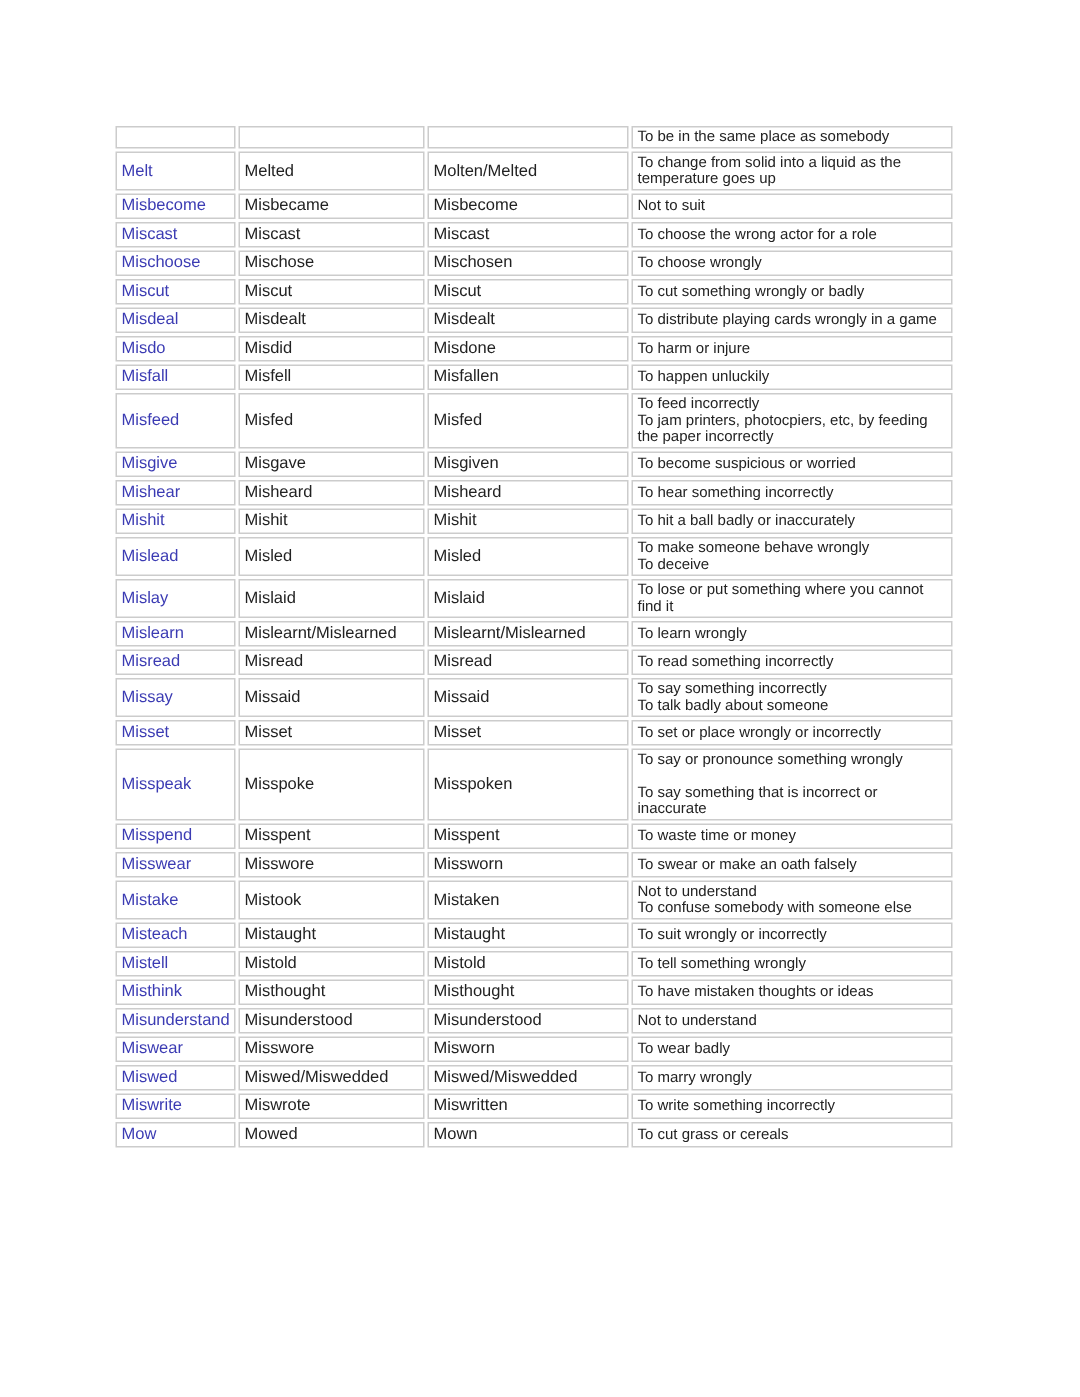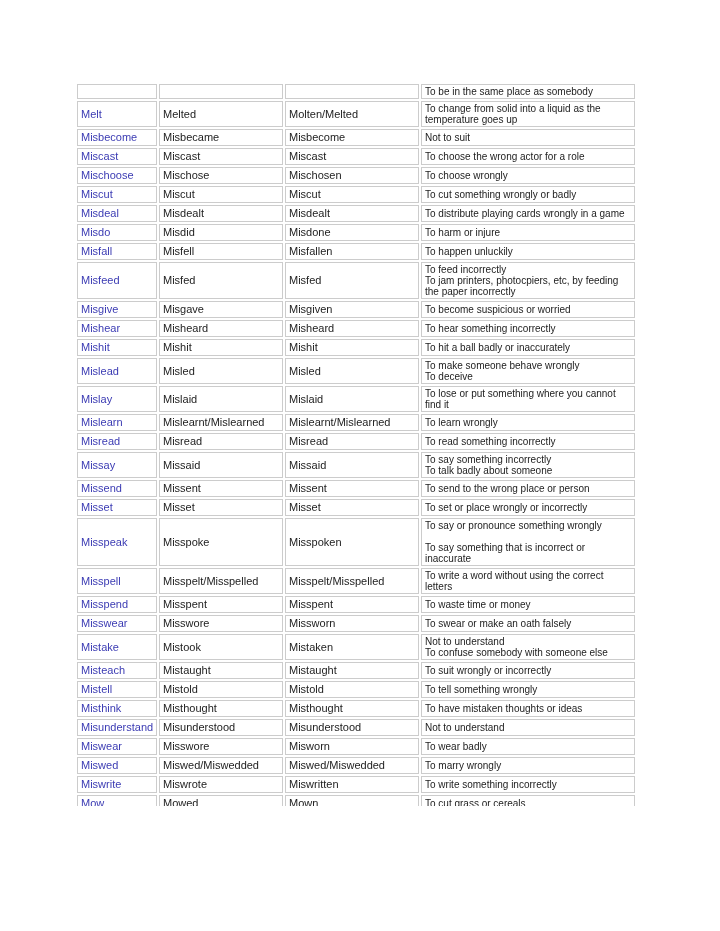--- a/index.html
+++ b/index.html
@@ -263,60 +263,39 @@
     </td>
     <td class="c-past">Missaid</td>
     <td class="c-part">Missaid</td>
     <td class="c-def">
             <div class="def-line">To say something incorrectly</div>
             <div class="def-line">To talk badly about someone</div>
           </td>
   </tr>
         <tr>
     <td class="c-verb">
-      <span class="verb-link">Missend</span>
-    </td>
-    <td class="c-past">Missent</td>
-    <td class="c-part">Missent</td>
-    <td class="c-def">
-            <div class="def-line">To send to the wrong place or person</div>
-          </td>
-  </tr>
-        <tr>
-    <td class="c-verb">
       <span class="verb-link">Misset</span>
     </td>
     <td class="c-past">Misset</td>
     <td class="c-part">Misset</td>
     <td class="c-def">
             <div class="def-line">To set or place wrongly or incorrectly</div>
           </td>
   </tr>
         <tr>
     <td class="c-verb">
       <span class="verb-link">Misspeak</span>
     </td>
     <td class="c-past">Misspoke</td>
     <td class="c-part">Misspoken</td>
     <td class="c-def">
             <div class="def-line">To say or pronounce something wrongly</div>
             <div class="def-line">&nbsp;</div>
             <div class="def-line">To say something that is incorrect or</div>
             <div class="def-line">inaccurate</div>
-          </td>
-  </tr>
-        <tr>
-    <td class="c-verb">
-      <span class="verb-link">Misspell</span>
-    </td>
-    <td class="c-past">Misspelt/Misspelled</td>
-    <td class="c-part">Misspelt/Misspelled</td>
-    <td class="c-def">
-            <div class="def-line">To write a word without using the correct</div>
-            <div class="def-line">letters</div>
           </td>
   </tr>
         <tr>
     <td class="c-verb">
       <span class="verb-link">Misspend</span>
     </td>
     <td class="c-past">Misspent</td>
     <td class="c-part">Misspent</td>
     <td class="c-def">
             <div class="def-line">To waste time or money</div>

